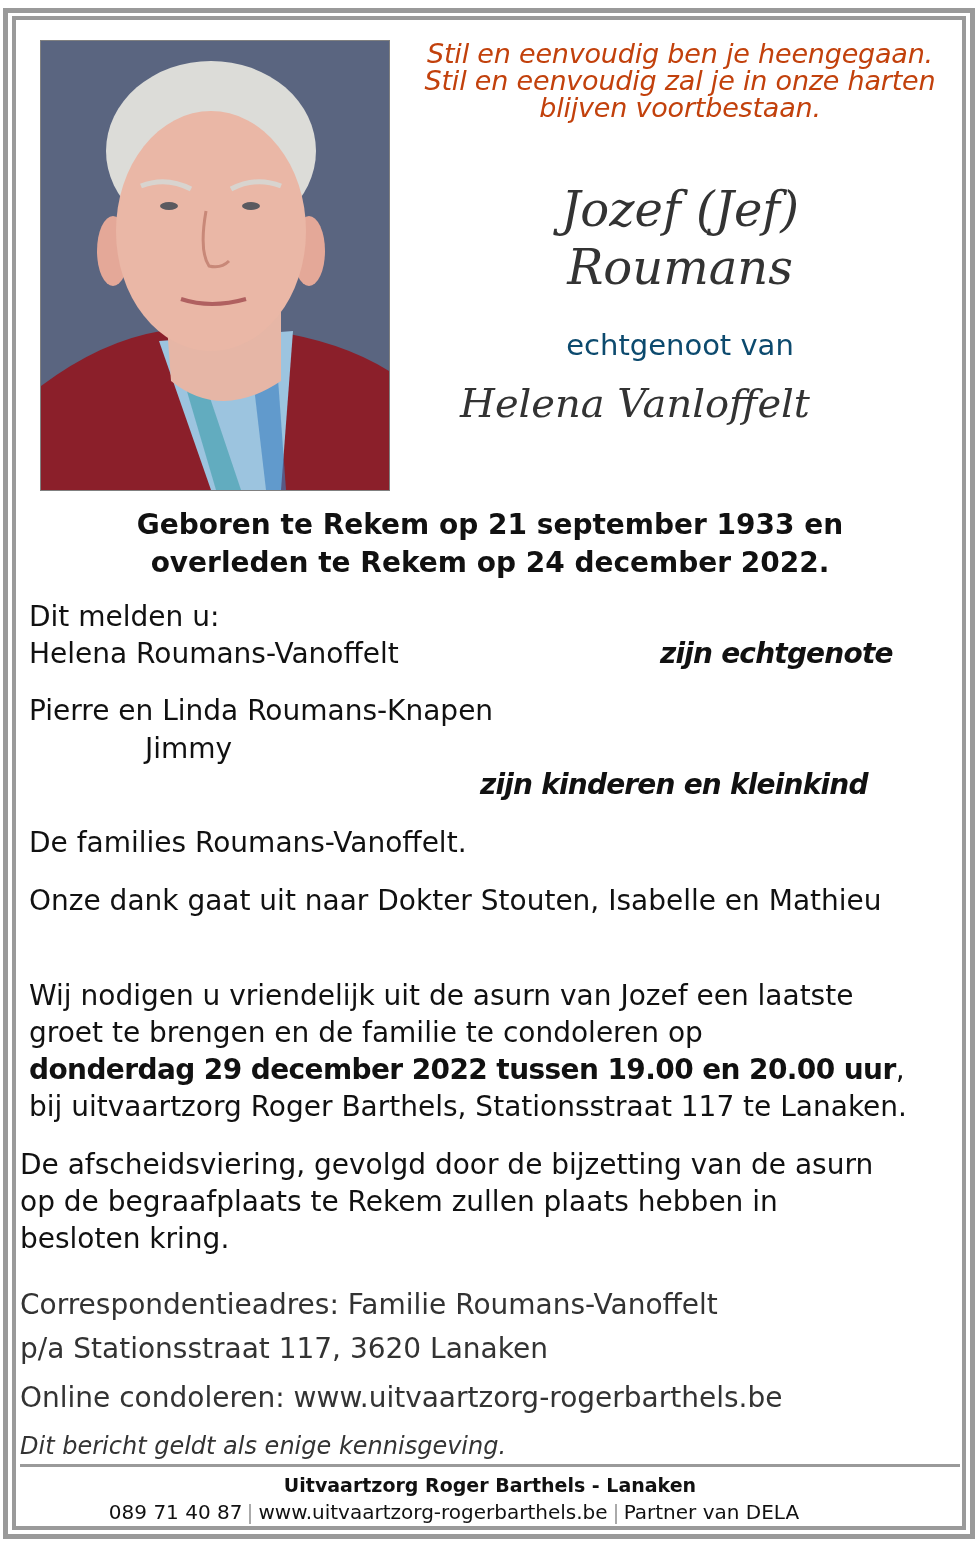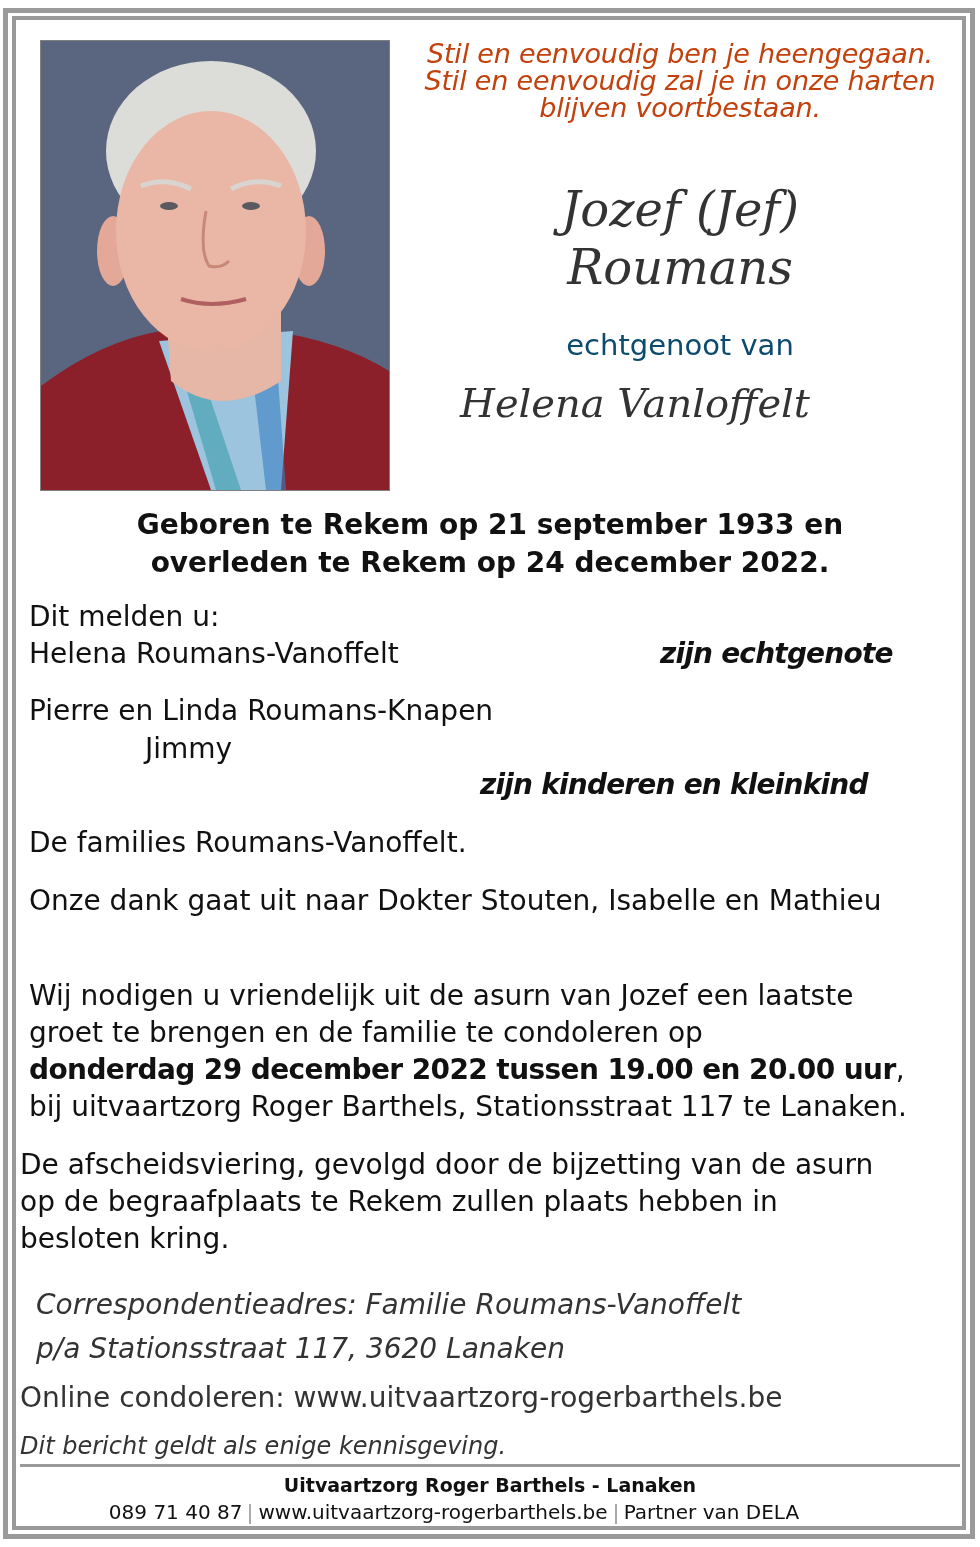--- a/index.html
+++ b/index.html
@@ -113,21 +113,21 @@
   <div><b style="letter-spacing:-0.6px;text-align:center;">donderdag 29 december 2022 tussen 19.00 en 20.00 uur</b><span>,</span></div>
   <div>bij uitvaartzorg Roger Barthels, Stationsstraat 117 te Lanaken.</div>
 </div>
 
 <div class="para center" style="top:1146px; left:20px; width:940px;">
   <div>De afscheidsviering, gevolgd door de bijzetting van de asurn</div>
   <div>op de begraafplaats te Rekem zullen plaats hebben in</div>
   <div>besloten kring.</div>
 </div>
 
-<div class="para center gray" style="top:1283px; left:36px; width:940px; line-height:44px;font-style:italic;">
+<div class="para center gray" style="top:1283px; left:20px; width:940px; line-height:44px;">
   <div>Correspondentieadres: Familie Roumans-Vanoffelt</div>
   <div>p/a Stationsstraat 117, 3620 Lanaken</div>
 </div>
 
 <div class="para center gray" style="top:1379px; left:20px; width:940px;">Online condoleren: www.uitvaartzorg-rogerbarthels.be</div>
 
 <div class="para center gray" style="top:1428px; left:20px; width:940px; font-size:24px; font-style:italic;">Dit bericht geldt als enige kennisgeving.</div>
 
 <div class="sep"></div>
 

